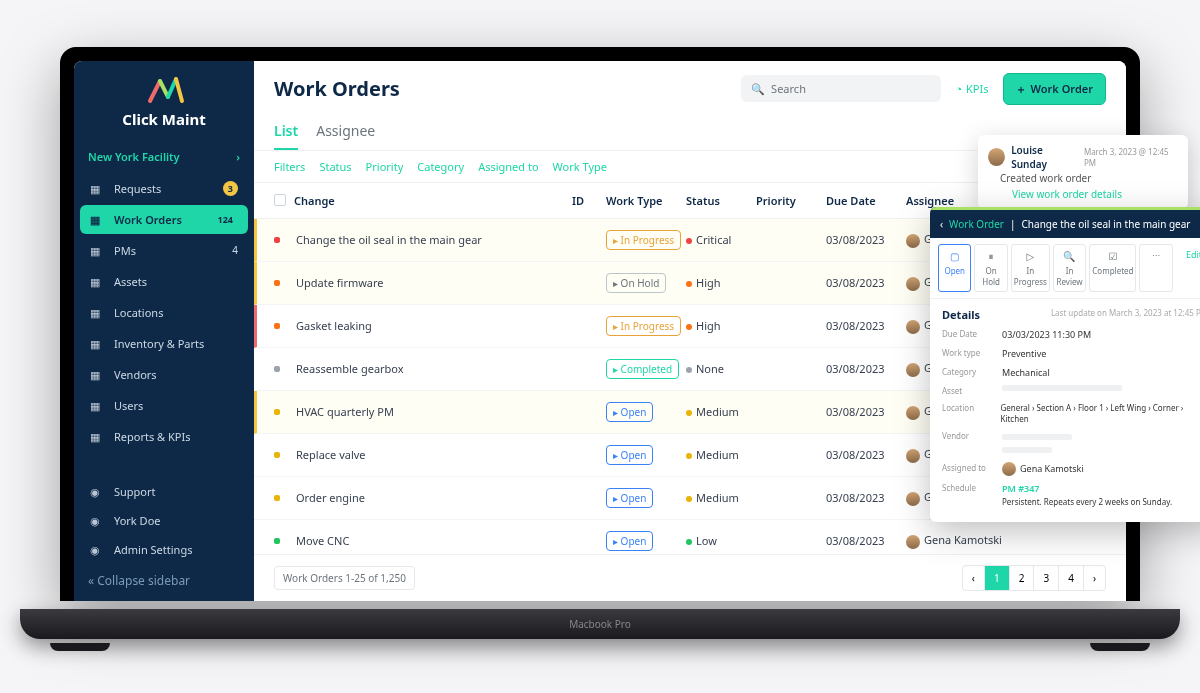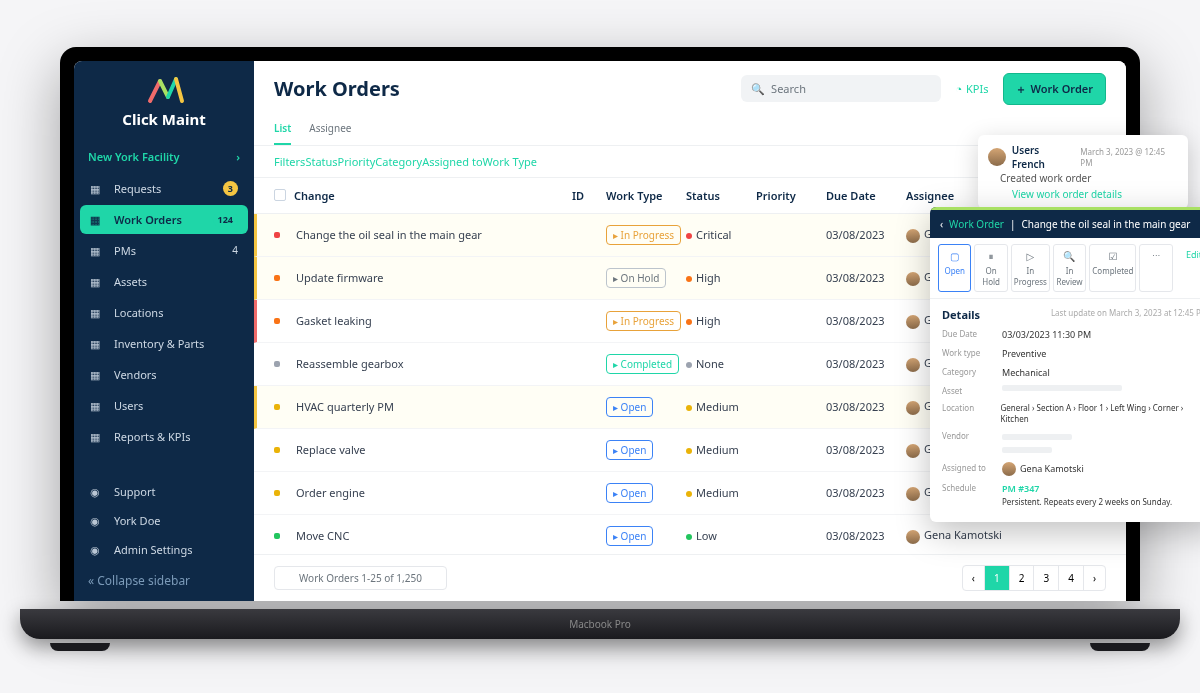--- a/index.html
+++ b/index.html
@@ -21,23 +21,23 @@
 .count{margin-left:auto;font-size:10px}
 .bottom{margin-top:auto;padding:0 6px}
 .collapse{font-size:12px;color:#7b9ab8;margin:8px 14px 4px}
 .main{flex:1;background:#fff;display:flex;flex-direction:column}
 .hdr{display:flex;align-items:center;gap:14px;padding:12px 20px 4px}
 .hdr h1{font-size:20px;font-weight:700;color:#0e2947}
 .search{flex:0 0 200px;margin-left:auto;background:#f1f3f5;border-radius:6px;padding:6px 10px;display:flex;align-items:center;gap:6px;color:#6c757d;font-size:11px}
 .kpi{color:#1fd6a8;font-size:11px;display:flex;align-items:center;gap:4px}
 .btn-add{background:#1fd6a8;color:#0e2947;font-weight:600;font-size:11px;padding:7px 12px;border-radius:6px;display:flex;align-items:center;gap:4px;border:1px solid #12b88c}
 .tabs{display:flex;gap:18px;padding:0 20px;border-bottom:1px solid #eef0f2;margin-top:6px}
-.tab{padding:6px 0 8px;font-size:10px;color:#6c757d;cursor:pointer}
+.tab{padding:6px 0 8px;font-size:14px;color:#6c757d;cursor:pointer}
 .tab.active{color:#1fd6a8;font-weight:600;border-bottom:2px solid #1fd6a8}
-.filters{display:flex;padding:8px 20px;border-bottom:1px solid #eef0f2;align-items:center}
+.filters{display:flex;gap:14px;padding:8px 20px;border-bottom:1px solid #eef0f2;align-items:center}
 .filters span{color:#1fd6a8;font-size:11px;cursor:pointer}
 .filters .ico-r{margin-left:auto;display:flex;gap:10px;color:#1fd6a8}
 .th{display:flex;padding:10px 20px;border-bottom:1px solid #eef0f2;font-size:11px;font-weight:600;color:#0e2947}
 .col-t{flex:1.8;display:flex;align-items:center;gap:8px}
 .col-id{width:34px}
 .col-wt{width:80px}
 .col-s{width:70px}
 .col-p{width:70px}
 .col-d{width:80px}
 .col-a{width:120px}
@@ -48,21 +48,21 @@
 .row.hl-r{border-left:3px solid #ef6b6b;padding-left:17px}
 .pri{width:6px;height:6px;border-radius:2px;display:inline-block;margin-right:8px}
 .pill{border:1px solid;border-radius:4px;padding:2px 6px;font-size:10px;display:inline-flex;align-items:center;gap:3px}
 .pill.prog{color:#e8a23a;border-color:#e8a23a}
 .pill.hold{color:#6c757d;border-color:#bcc4cc}
 .pill.comp{color:#1fd6a8;border-color:#1fd6a8}
 .pill.open{color:#3b82f6;border-color:#3b82f6}
 .dot{width:6px;height:6px;border-radius:50%;display:inline-block;margin-right:4px}
 .av{width:14px;height:14px;border-radius:50%;background:linear-gradient(#d4a574,#8b6b4a);display:inline-block;margin-right:4px;vertical-align:middle}
 .ftr{display:flex;justify-content:space-between;align-items:center;padding:10px 20px;border-top:1px solid #eef0f2}
-.ftr .info{font-size:10px;color:#6c757d;border:1px solid #e5e7eb;padding:4px 24px;border-radius:4px}
+.ftr .info{font-size:10px;color:#6c757d;border:1px solid #e5e7eb;padding:4px 8px;border-radius:4px}
 .pag{display:flex;gap:0;border:1px solid #e5e7eb;border-radius:4px;overflow:hidden}
 .pag span{padding:5px 9px;font-size:10px;border-right:1px solid #e5e7eb;cursor:pointer}
 .pag span:last-child{border:none}
 .pag span.act{background:#1fd6a8;color:#fff}
 .base{height:30px;background:linear-gradient(#3a3a3f,#1a1a1e);border-radius:0 0 20px 20px;margin:8px -40px;display:flex;align-items:center;justify-content:center;color:#888;font-size:10px;box-shadow:0 8px 20px rgba(0,0,0,.4)}
 .base::before,.base::after{content:"";position:absolute;bottom:-4px;width:60px;height:8px;background:#1a1a1e;border-radius:0 0 8px 8px}
 .base::before{left:-10px}
 .base::after{right:-10px}
 
 .ov1{position:absolute;top:88px;right:-48px;background:#fff;border-radius:6px;box-shadow:0 6px 24px rgba(0,0,0,.18);padding:8px 10px;width:210px;font-size:10px}
@@ -305,21 +305,21 @@
             </div>
   </div>
  </section>
 </div>
 </div>
 <div class="base">Macbook Pro</div>
 
 <div class="ov1">
  <div class="r1">
         <span class="av1"></span>
-        <span class="nm">Users French</span>
+        <span class="nm">Louise Sunday</span>
         <span class="dt">March 3, 2023 @ 12:45 PM</span>
       </div>
  <div class="ac">Created work order</div>
  <div class="lk">View work order details</div>
 </div>
 
 <div class="ov2">
  <div class="h">
         <span>‹</span>
         <span class="bc">Work Order</span>

